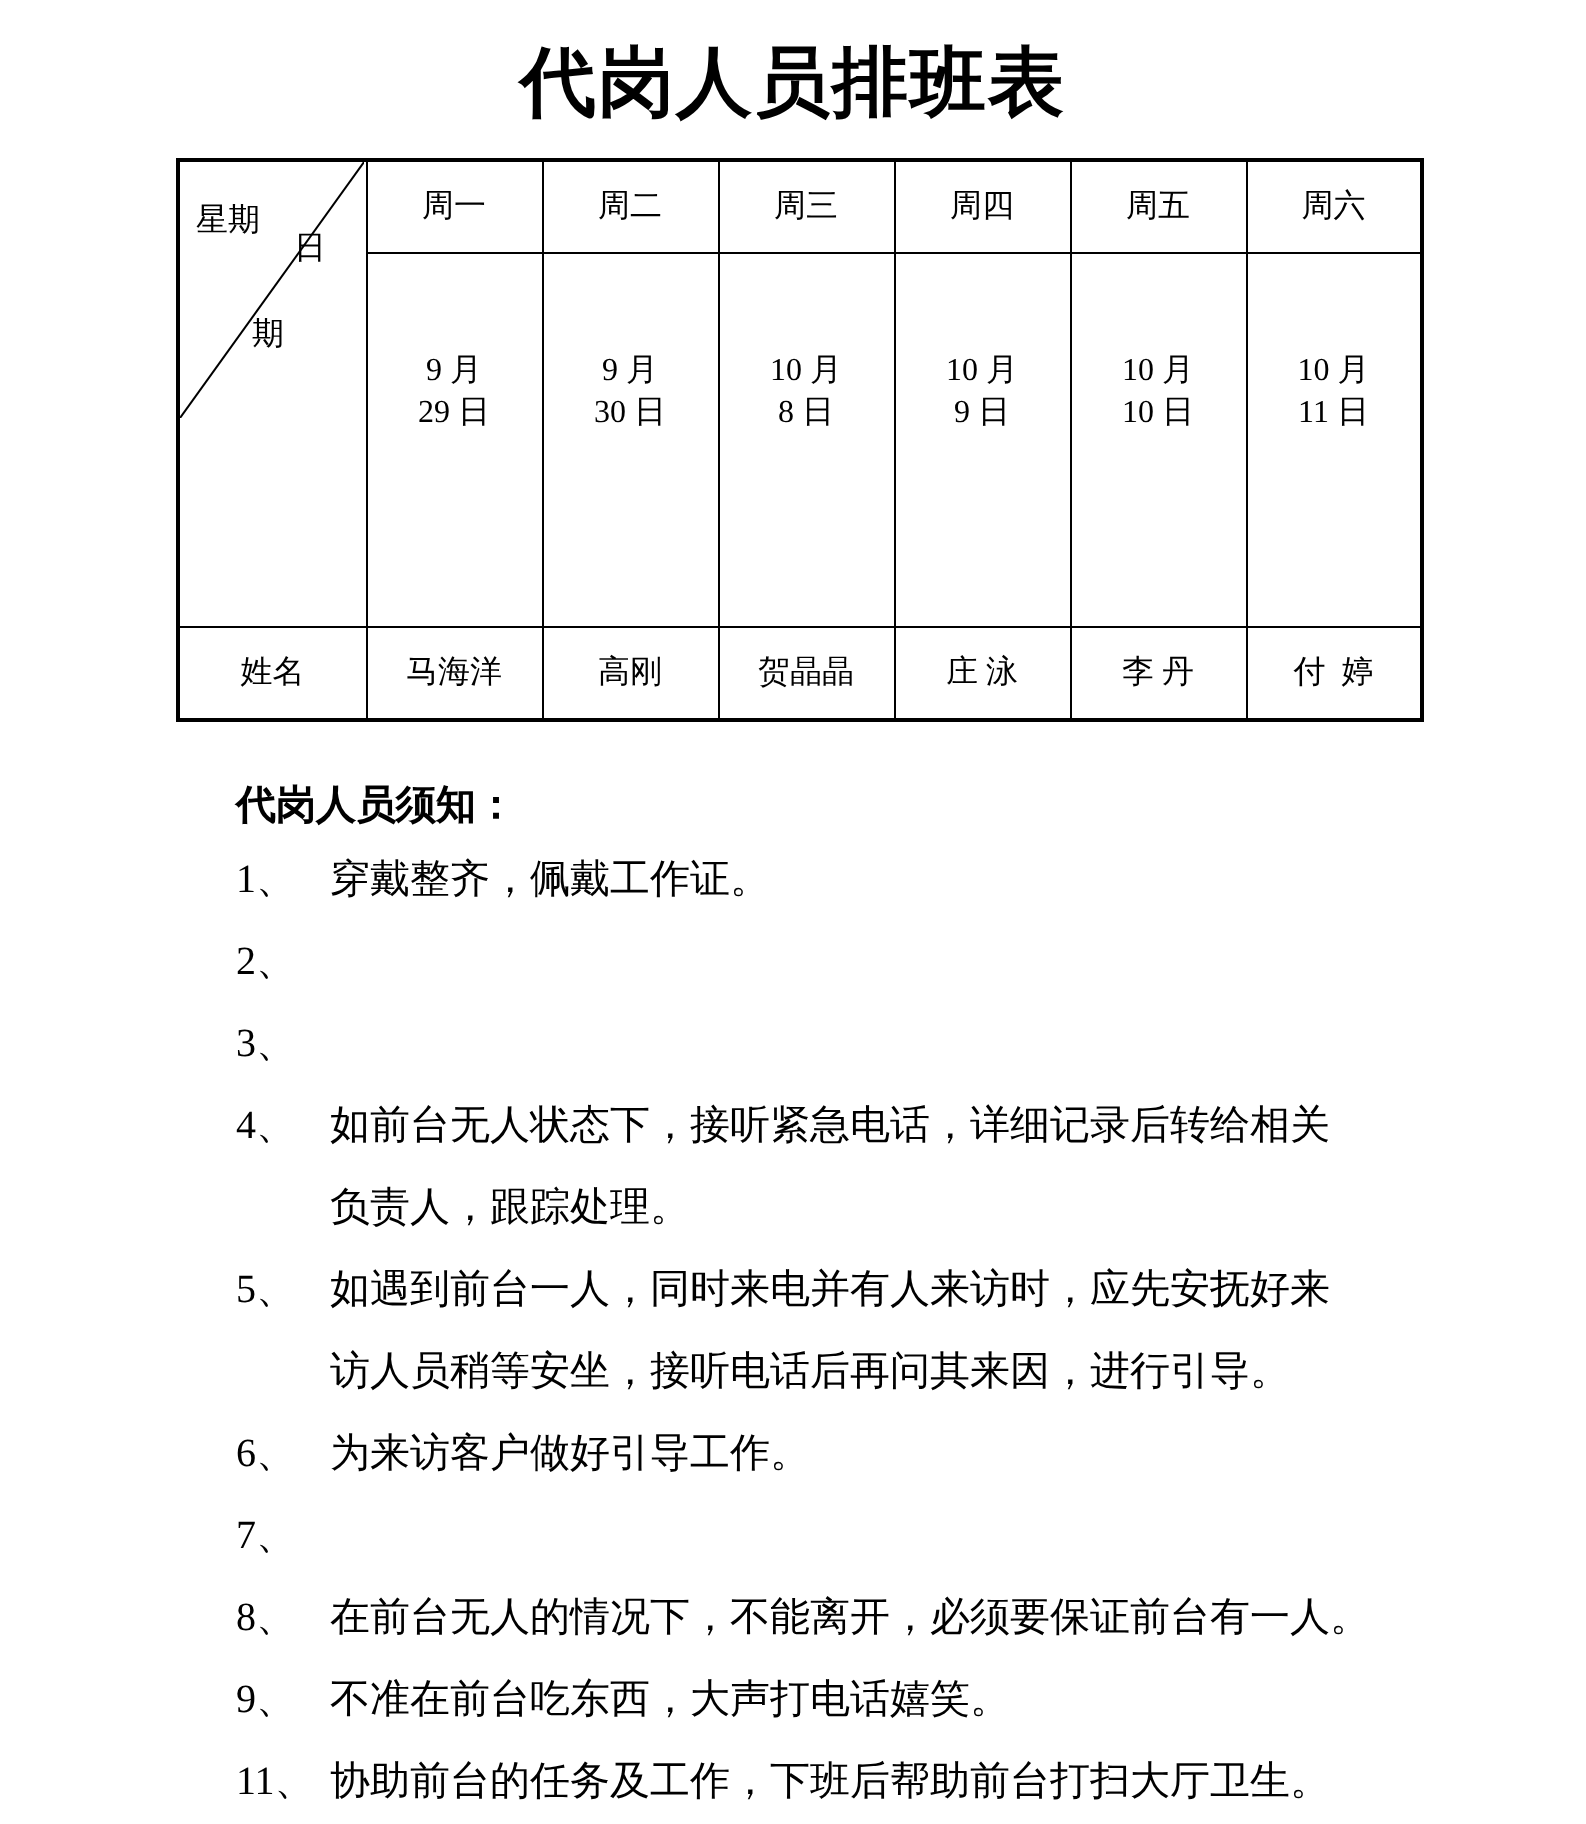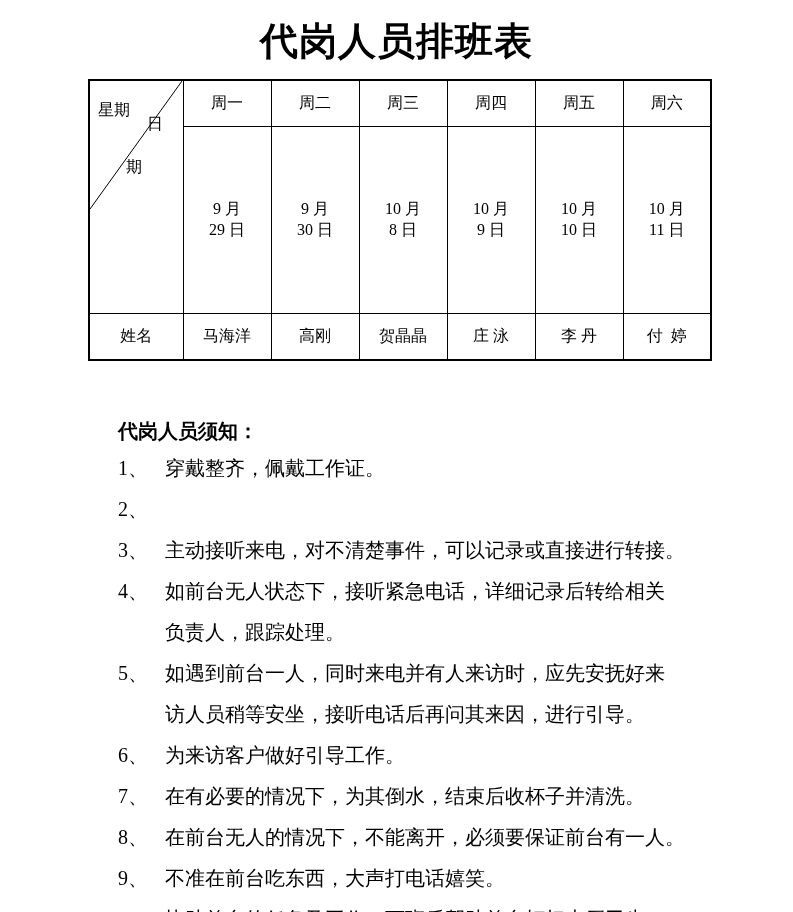--- a/index.html
+++ b/index.html
@@ -49,27 +49,27 @@
 
   tr.row-weekday td { height: 40px; width: 88px; }
   tr.row-date td { height: 90px; width: 88px; }
   tr.row-name td { height: 40px; }
   tr.row-name td.name-label-cell { width: 94px; }
 
   .date-cell-inner {
     height: 90px;
     display: flex;
     flex-direction: column;
-    justify-content: center;
+    justify-content: flex-start;
     align-items: center;
   }
 
   .notice-heading {
     margin-left: 118px;
-    margin-top: 56px;
+    margin-top: 28px;
     font-size: 20px;
     font-weight: bold;
     height: 28px;
     line-height: 28px;
   }
 
   .notice-list { margin-left: 118px; margin-top: 3px; }
   .notice-item { display: flex; font-size: 20px; line-height: 41px; }
   .notice-item .item-num { width: 47px; flex: 0 0 47px; }
   .notice-item .item-text { width: 560px; white-space: pre-line; }
@@ -163,39 +163,37 @@
   <div class="notice-list">
     <div class="notice-item">
       <span class="item-num">1、</span>
       <span class="item-text">穿戴整齐，佩戴工作证。</span>
     </div>
     <div class="notice-item">
       <span class="item-num">2、</span>
     </div>
     <div class="notice-item">
       <span class="item-num">3、</span>
-      <span class="item-text">主动接听来电，对不清楚事件，可以记录或直接进行转接。</span>
     </div>
     <div class="notice-item">
       <span class="item-num">4、</span>
       <span class="item-text">如前台无人状态下，接听紧急电话，详细记录后转给相关
 负责人，跟踪处理。</span>
     </div>
     <div class="notice-item">
       <span class="item-num">5、</span>
       <span class="item-text">如遇到前台一人，同时来电并有人来访时，应先安抚好来
 访人员稍等安坐，接听电话后再问其来因，进行引导。</span>
     </div>
     <div class="notice-item">
       <span class="item-num">6、</span>
       <span class="item-text">为来访客户做好引导工作。</span>
     </div>
     <div class="notice-item">
       <span class="item-num">7、</span>
-      <span class="item-text">在有必要的情况下，为其倒水，结束后收杯子并清洗。</span>
     </div>
     <div class="notice-item">
       <span class="item-num">8、</span>
       <span class="item-text">在前台无人的情况下，不能离开，必须要保证前台有一人。</span>
     </div>
     <div class="notice-item">
       <span class="item-num">9、</span>
       <span class="item-text">不准在前台吃东西，大声打电话嬉笑。</span>
     </div>
     <div class="notice-item">

